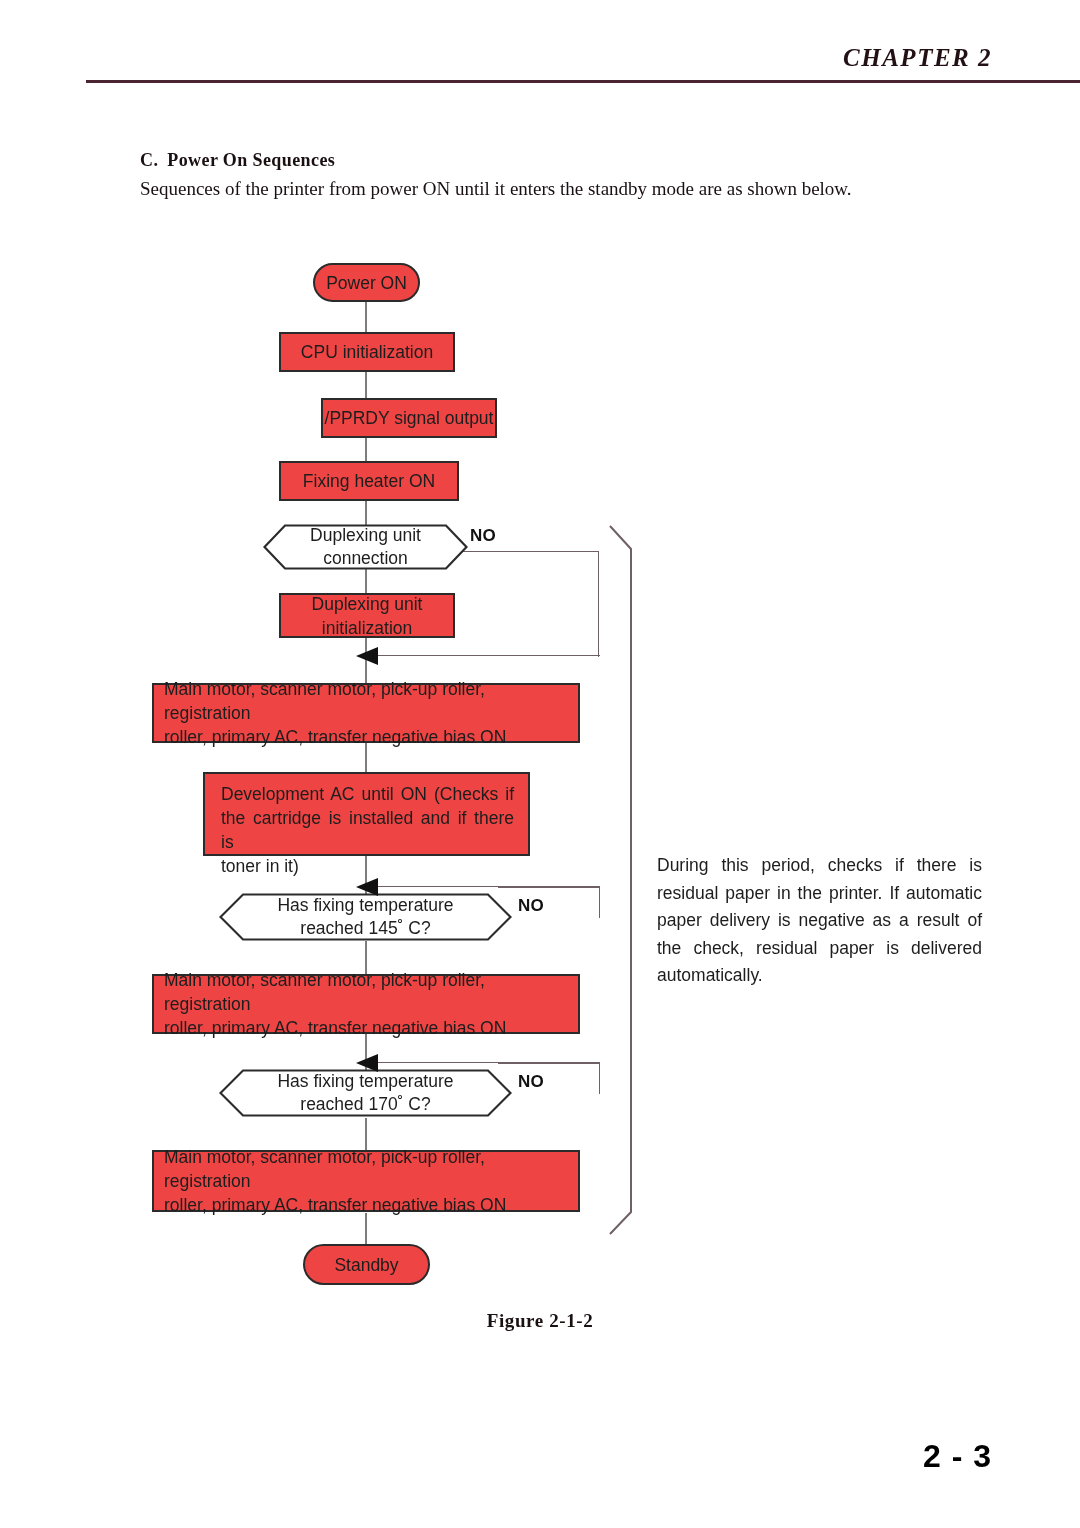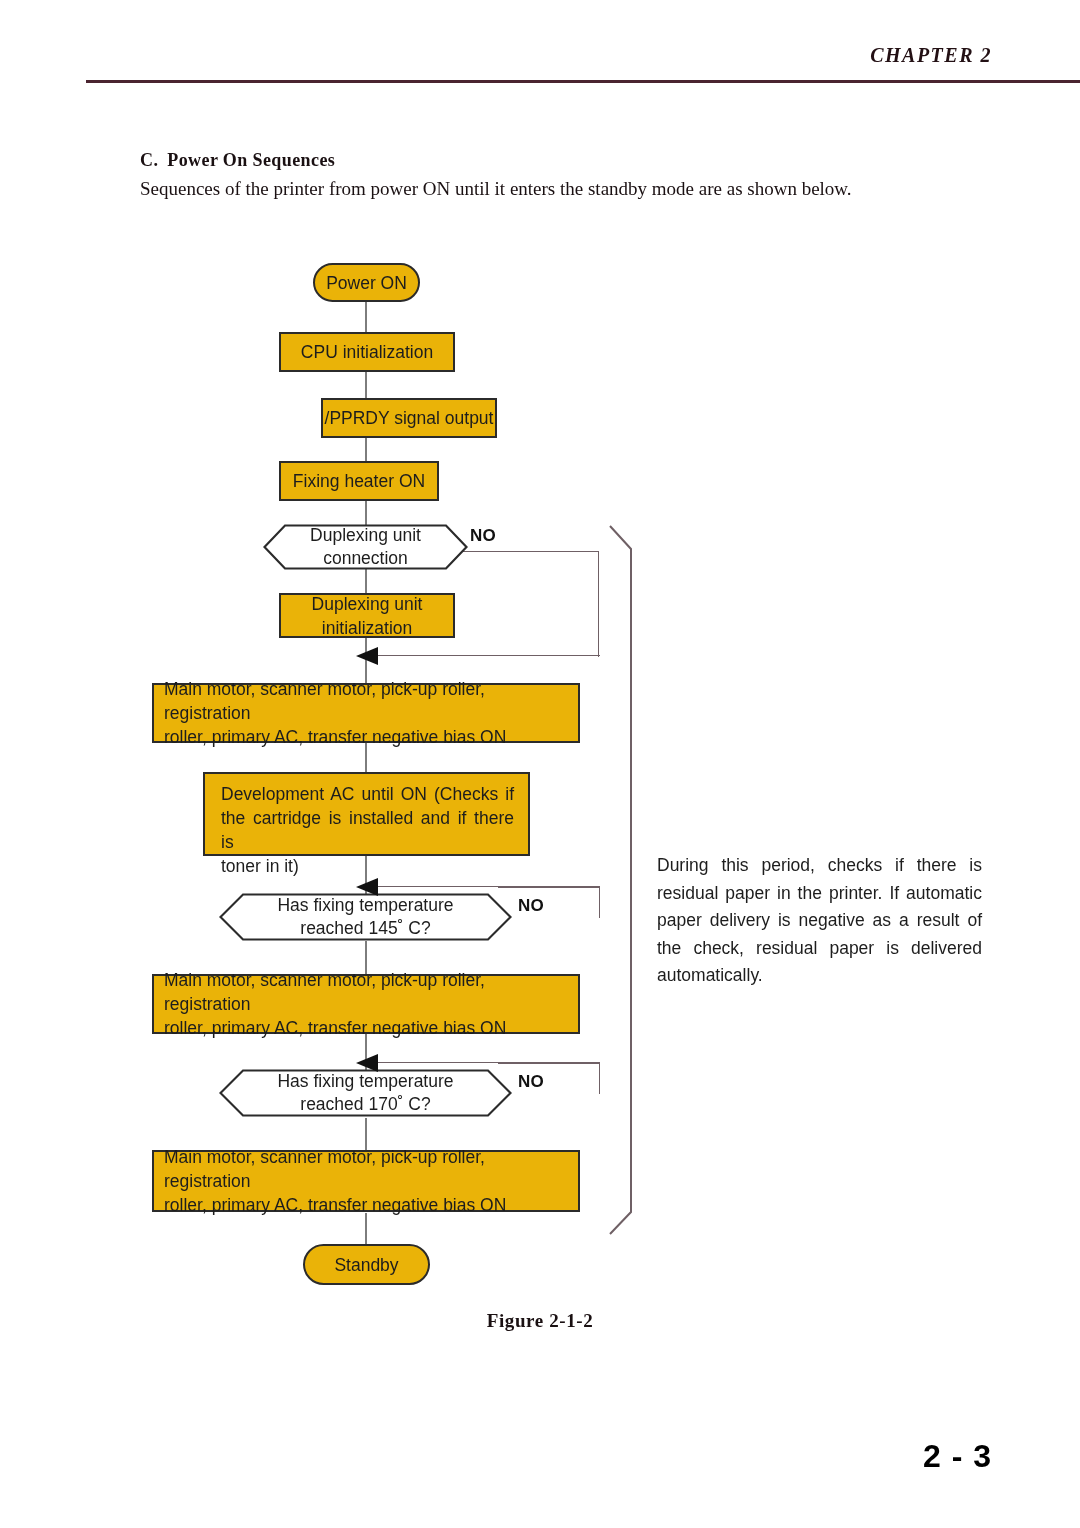--- a/index.html
+++ b/index.html
@@ -17,21 +17,21 @@
   }
 
   
   #chapter-label {
     position: absolute;
     top: 44px;
     right: 88px;
     font-family: "Liberation Serif", serif;
     font-weight: bold;
     font-style: italic;
-    font-size: 20px;
+    font-size: 25px;
     letter-spacing: 1.5px;
     color: #231014;
   }
   #header-rule {
     position: absolute;
     left: 86px;
     right: 0px;
     top: 80px;
     height: 3px;
     background: #4a2430;
@@ -69,21 +69,21 @@
     width: 1080px;
     height: 1528px;
   }
 
   .node {
     position: absolute;
     box-sizing: border-box;
     display: flex;
     align-items: center;
     justify-content: center;
-    background: #eab308;
+    background: #ef4444;
     font-size: 17.5px;
     line-height: 24px;
     color: #1d1d1d;
     text-align: center;
     z-index: 3;
   }
   .node.terminator {
     border: 2.2px solid #2b2b2b;
     border-radius: 999px;
   }
@@ -252,21 +252,21 @@
   </div>
 
   <div class="node process" style="left:279px; top:332px; width:176px; height:40px;">
     <span>CPU initialization</span>
   </div>
 
   <div class="node process" style="left:279px; top:398px; width:176px; height:40px;margin-left:42px;">
     <span>/PPRDY signal output</span>
   </div>
 
-  <div class="node process" style="left:279px; top:461px; width:160px; height:40px;">
+  <div class="node process" style="left:279px; top:461px; width:180px; height:40px;">
     <span>Fixing heater ON</span>
   </div>
 
   <div class="decision" style="left:263px; top:524px; width:205px; height:46px;">
     <svg width="205" height="46" viewBox="0 0 205 46">
       <polygon points="22,1.5 183,1.5 203.5,23 183,44.5 22,44.5 1.5,23" fill="#ffffff" stroke="#2b2b2b" stroke-width="2.2"></polygon>
     </svg>
     <div class="dlabel">
       <div>
         <div>Duplexing unit</div>

